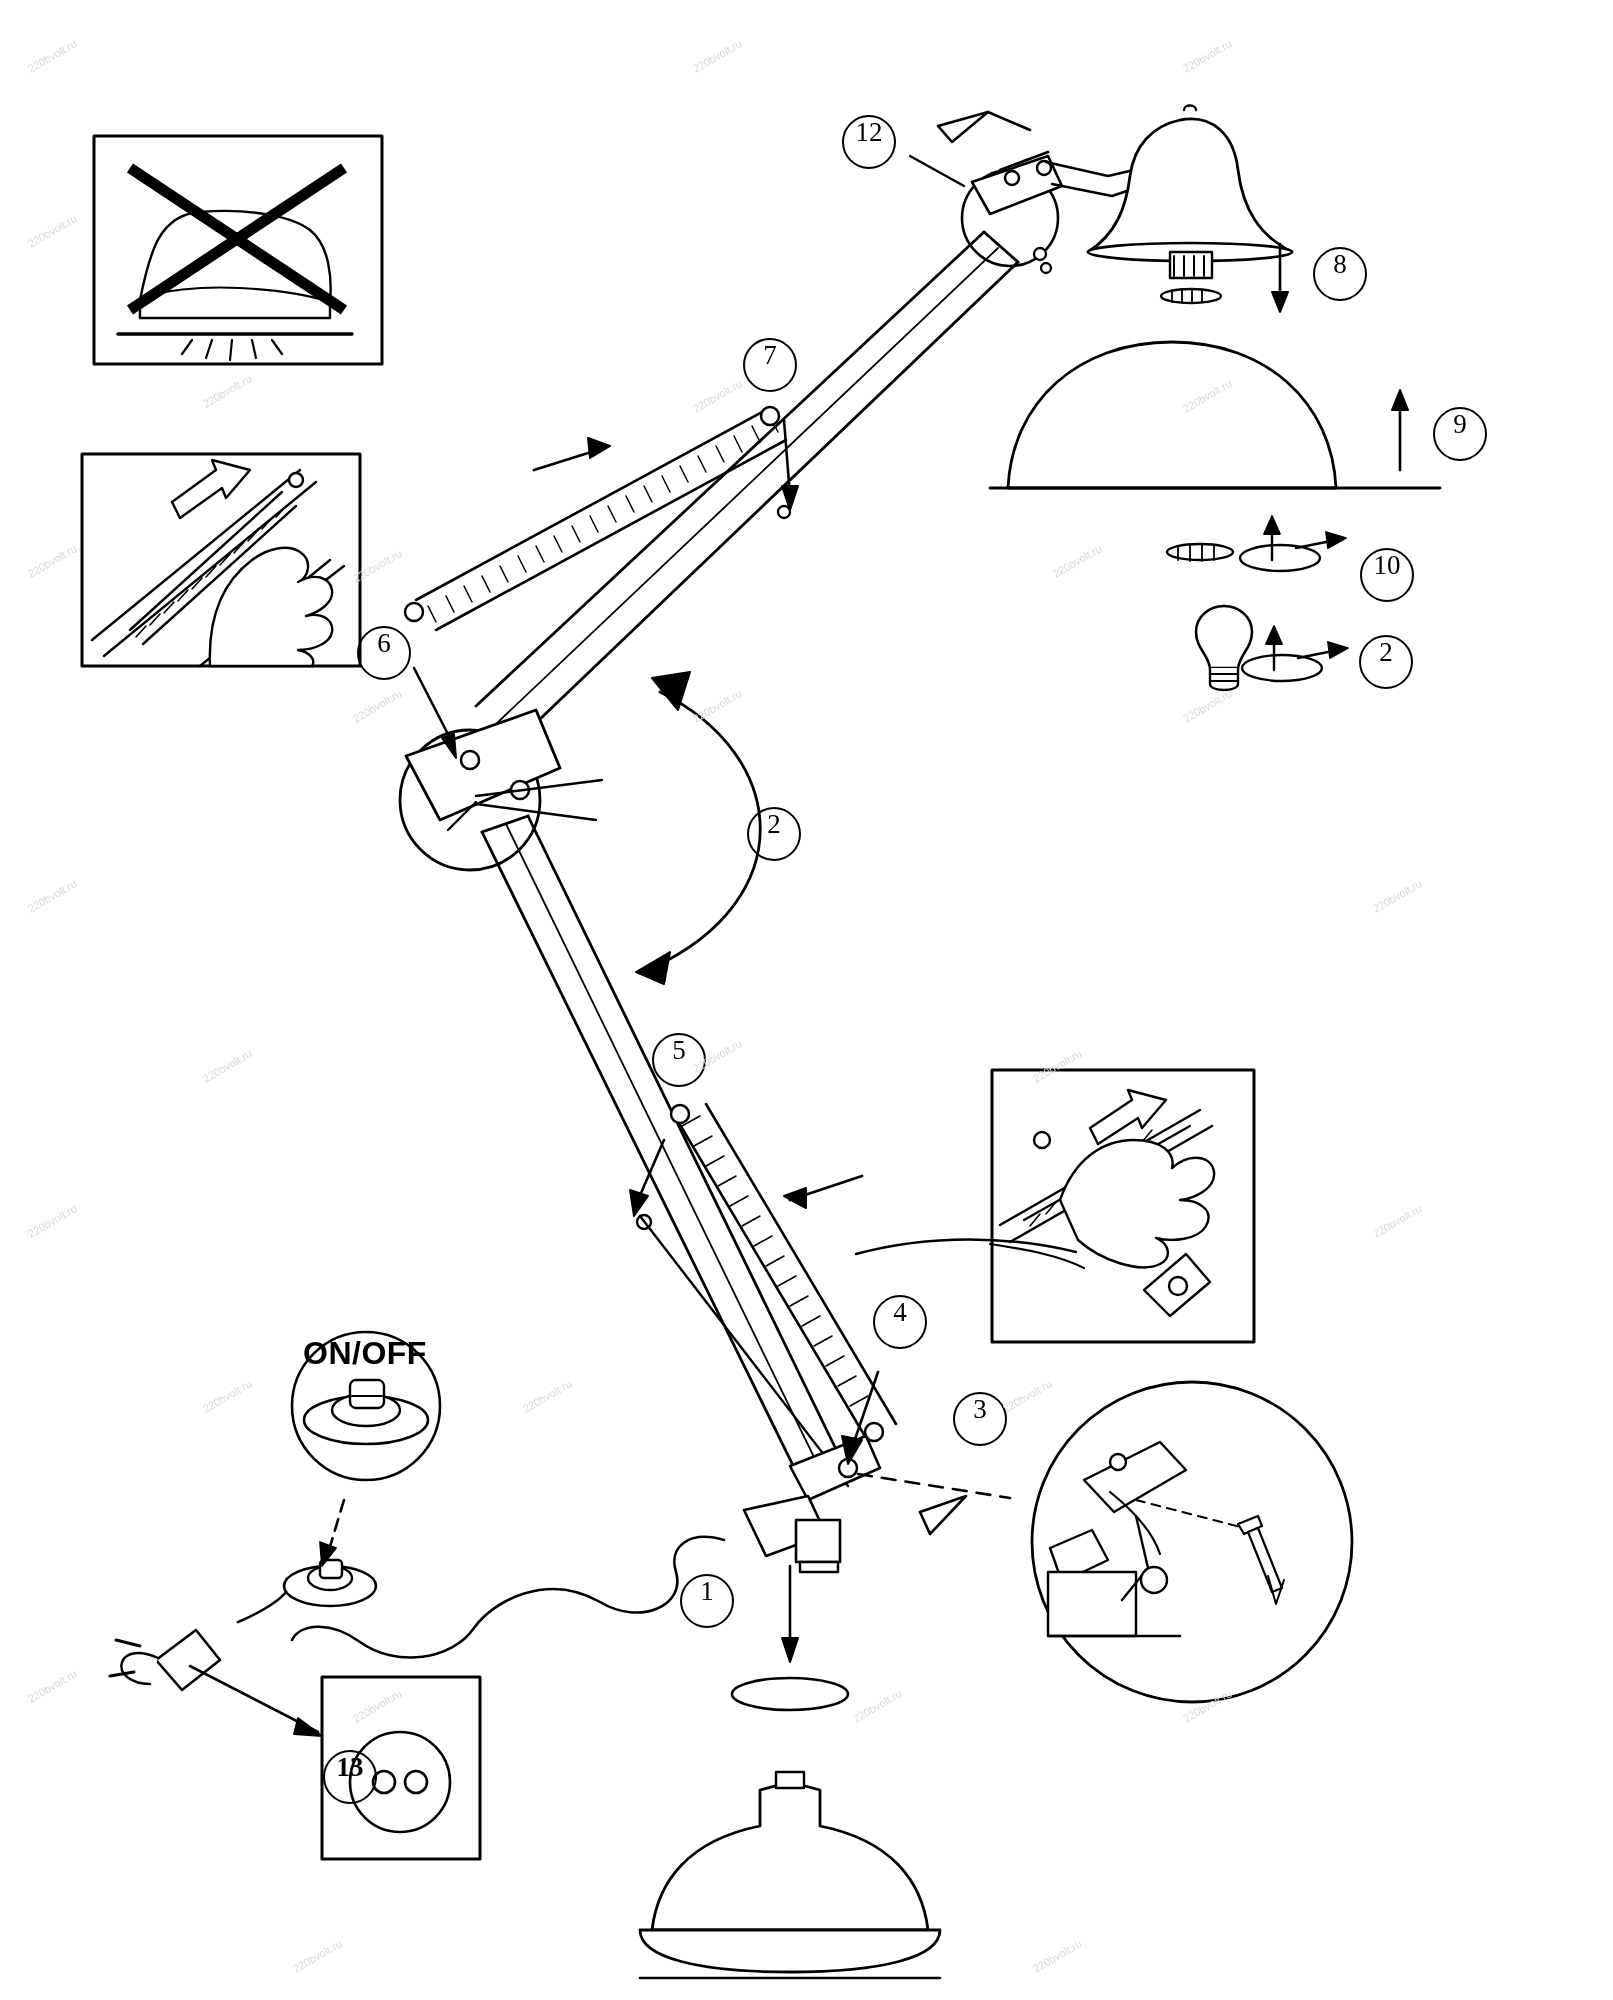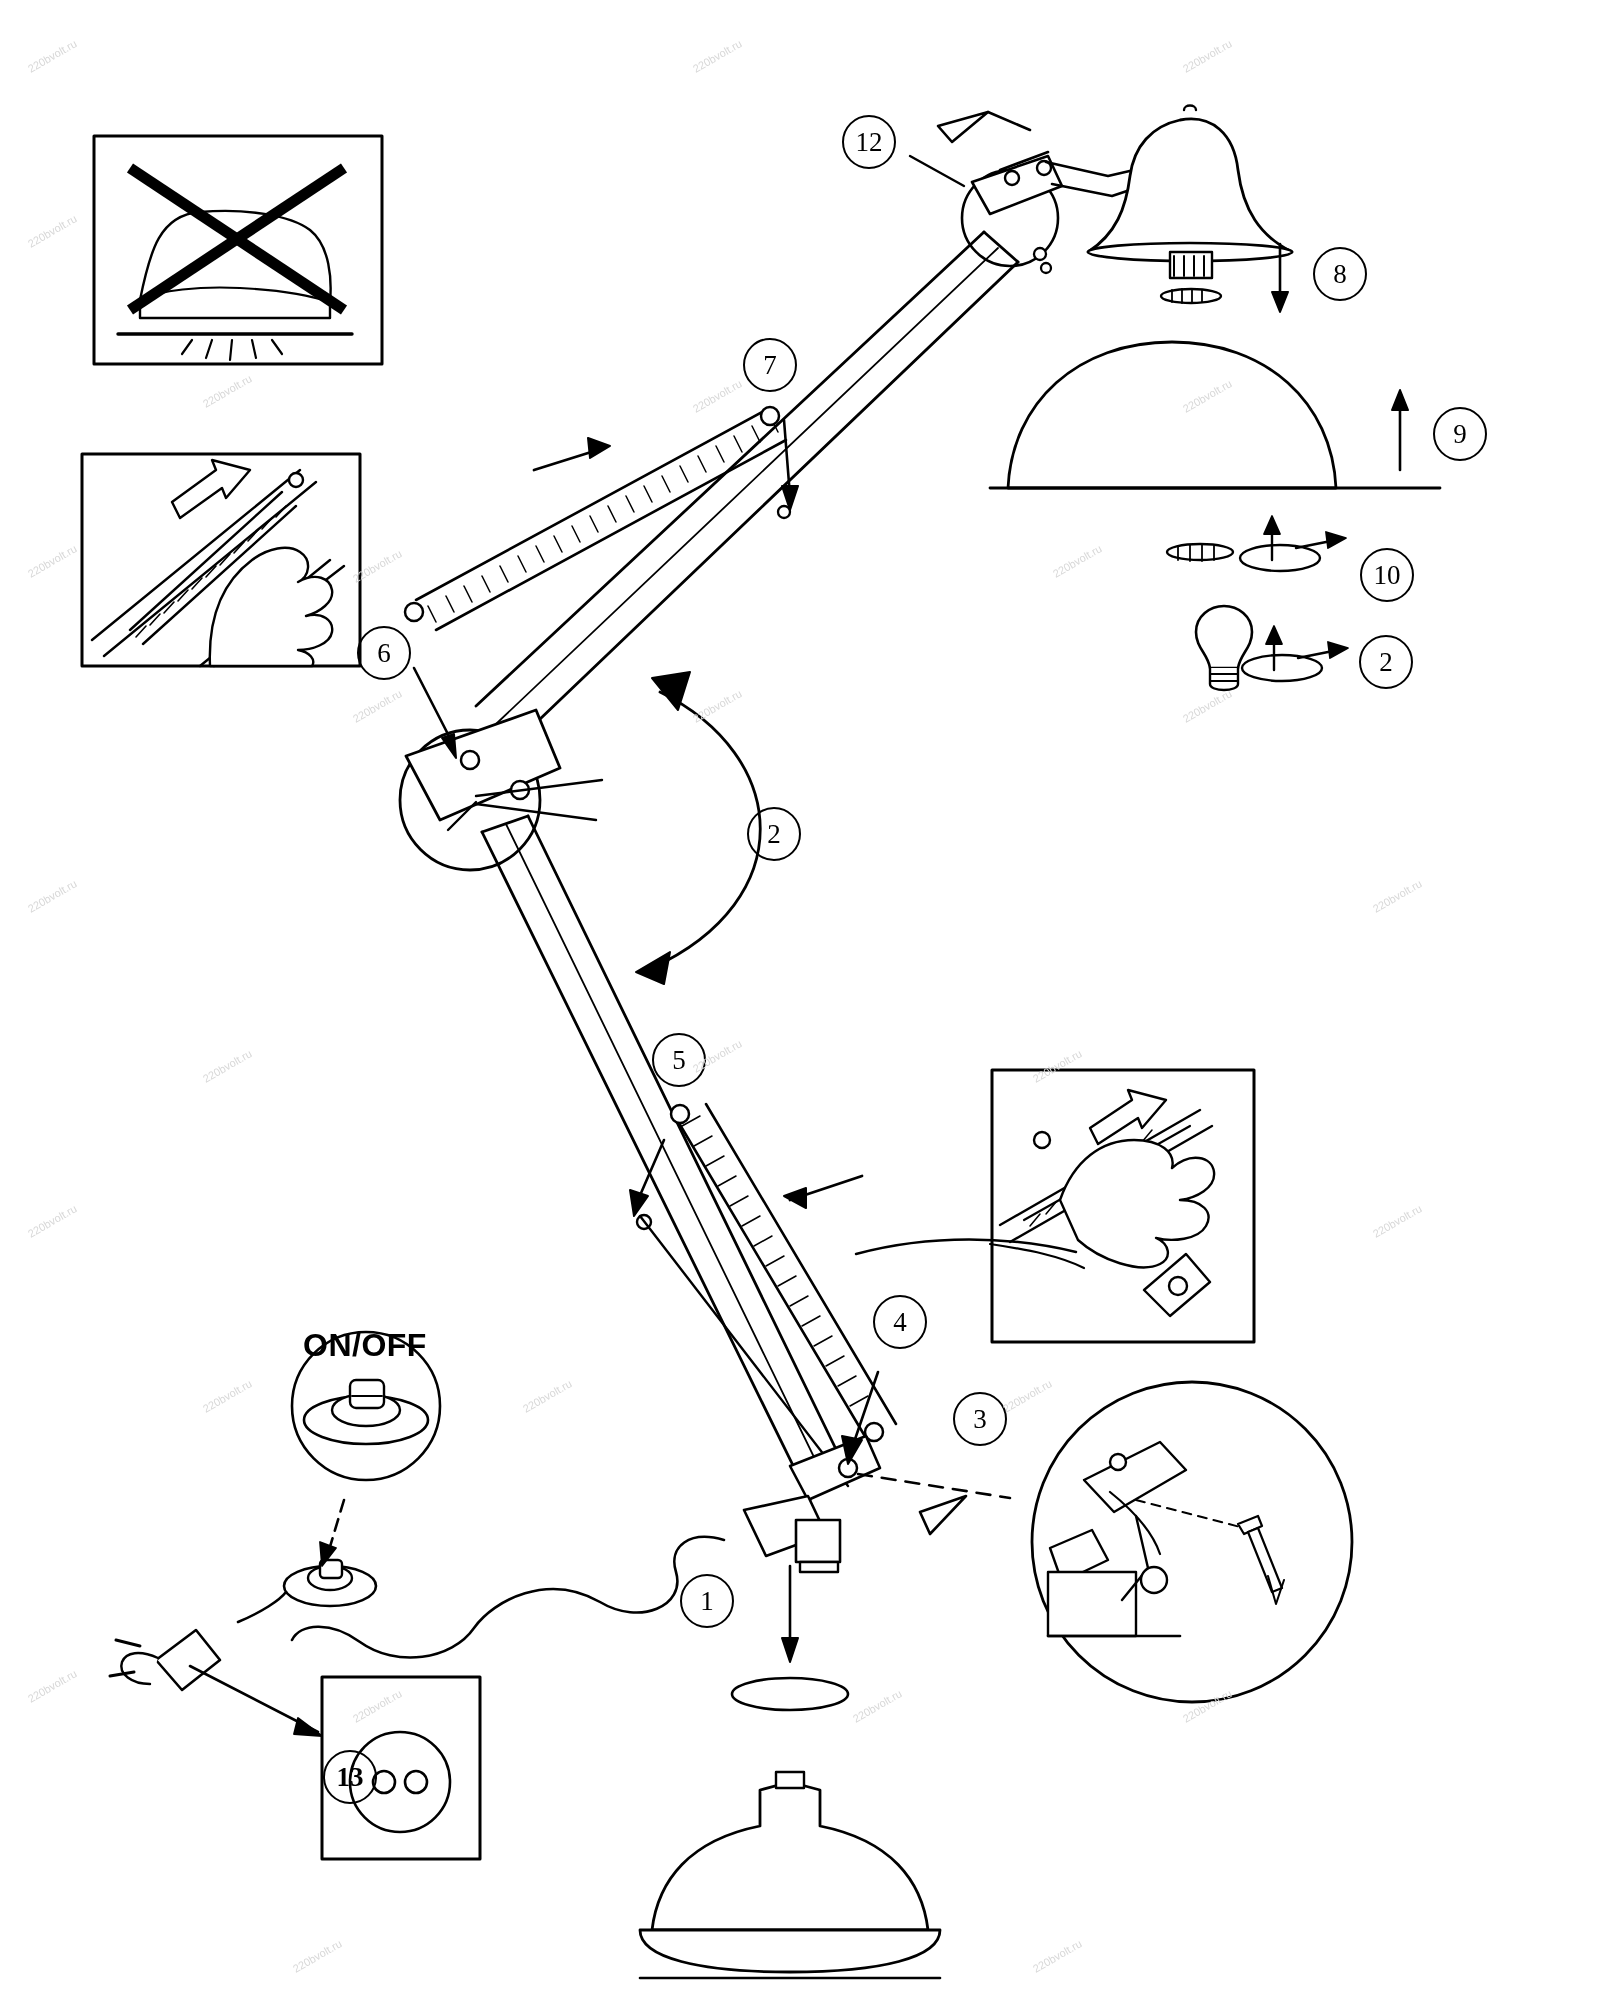--- a/index.html
+++ b/index.html
@@ -35,34 +35,35 @@
     user-select: none;
   }
   .callout {
     position: absolute;
     width: 54px;
     height: 54px;
     border: 2.5px solid #000;
     border-radius: 50%;
     box-sizing: border-box;
     display: flex;
-    align-items: center;
+    align-items: flex-start;
     justify-content: center;
     font-size: 27px;
     font-family: "Liberation Serif", serif;
     color: #000;
     background: transparent;
   }
   .onoff-label {
     position: absolute;
     font-size: 32px;
     font-family: "Liberation Sans", sans-serif;
     font-weight: bold;
     letter-spacing: 0.5px;
     color: #000;
+    margin-top: 8px;
   }
 </style>
 </head>
 <body>
 
 <div id="page">
 
   <svg id="diagram-svg" viewBox="0 0 1613 2000">
     <g fill="none" stroke="#000" stroke-width="2.6" stroke-linejoin="round" stroke-linecap="round">
 

